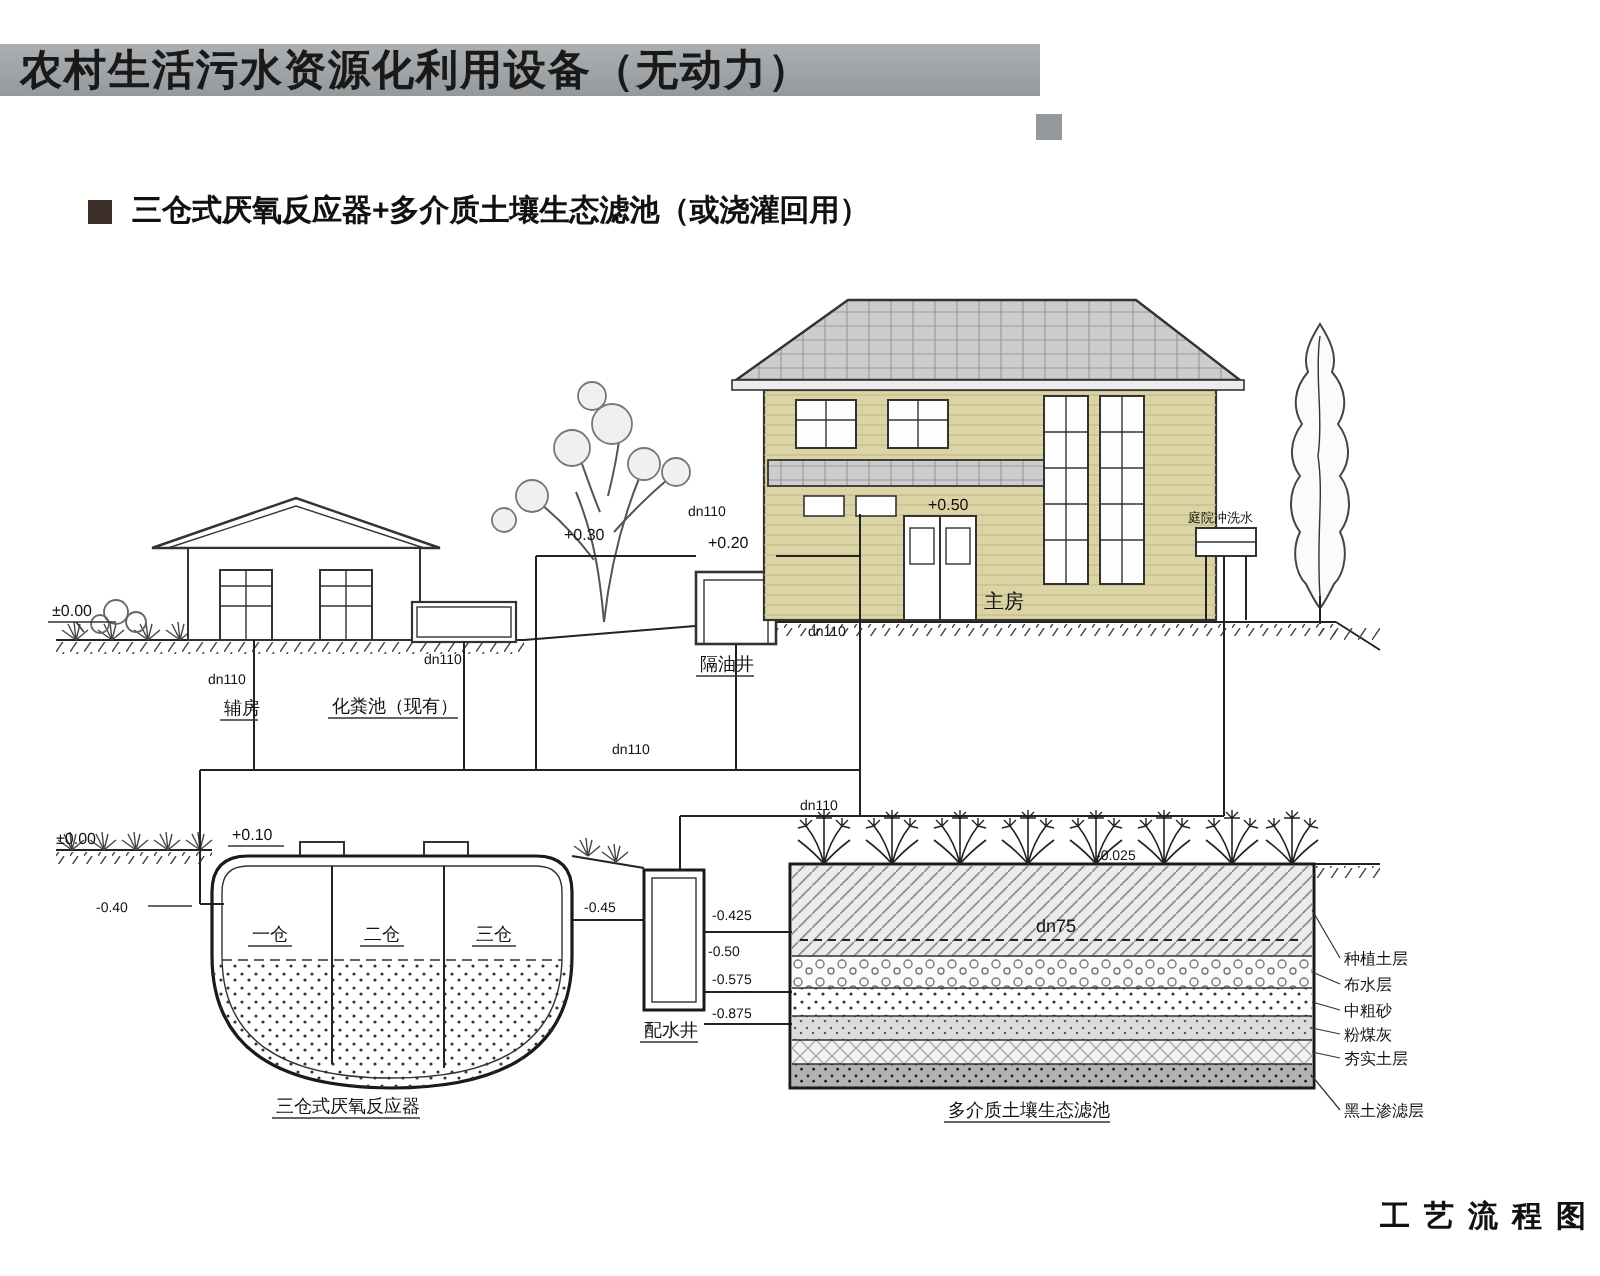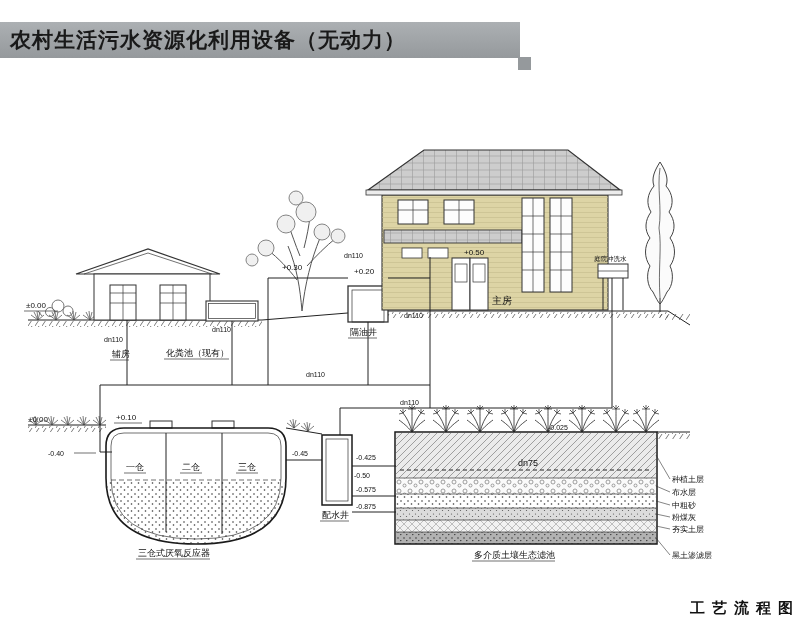--- a/index.html
+++ b/index.html
@@ -1,18 +1,18 @@
 <!DOCTYPE html>
 <html style="--banner_gray: #95999c; --bullet_brown: #3a2e26; --wall_tan: #ddd4a5; --roof_gray: #cdcdcd;"><head>
 <meta charset="utf-8">
 <style>
   html,body{margin:0;padding:0;background:#fff;}
   .page{position:relative;width:800px;height:638px;background:#fff;overflow:hidden;
         font-family:"Liberation Sans","DejaVu Sans",sans-serif;color:#111;}
-  .banner{position:absolute;top:22px;left:0;width:520px;height:36px;
+  .banner{position:absolute;top:22px;left:0;width:520px;height:26px;
           background:linear-gradient(180deg,#acb0b3,var(--banner_gray,#95999c));
           display:flex;align-items:center;padding-left:10px;box-sizing:border-box;}
   .banner h1{margin:0;font-size:21px;font-weight:bold;color:#191919;letter-spacing:1px;white-space:nowrap;}
   .banner-tail{position:absolute;top:57px;left:518px;width:13px;height:13px;background:var(--banner_gray,#95999c);}
   .subtitle{position:absolute;top:96px;left:44px;font-size:15px;font-weight:bold;display:flex;align-items:center;}
   .bullet{display:inline-block;width:12px;height:12px;background:var(--bullet_brown,#3a2e26);margin-right:10px;}
   .diagram{position:absolute;top:128px;left:0;}
   .caption{position:absolute;top:599px;left:0;width:100%;text-align:right;
            font-size:15px;font-weight:bold;letter-spacing:7px;}
   
@@ -26,20 +26,24 @@
 </head>
 <body>
 
 <div class="page">
 
   <div class="banner">
     <h1>农村生活污水资源化利用设备（无动力）</h1>
   </div>
   <div class="banner-tail"></div>
 
+  <div class="subtitle">
+    <span class="bullet"></span>
+    <span>三仓式厌氧反应器+多介质土壤生态滤池（或浇灌回用）</span>
+  </div>
 
   <svg class="diagram" width="800" height="470" viewBox="0 0 800 470">
     <defs>
       <pattern id="shingle" width="11" height="7" patternUnits="userSpaceOnUse">
         <rect width="11" height="7" fill="#cdcdcd"></rect>
         <path d="M0 0H11M0 7H11M5.5 0V7" stroke="#9b9b9b" stroke-width="0.6" fill="none"></path>
       </pattern>
       <pattern id="siding" width="12" height="5" patternUnits="userSpaceOnUse">
         <path d="M0 4.5H12" stroke="#c3b98b" stroke-width="0.7" fill="none"></path>
       </pattern>

